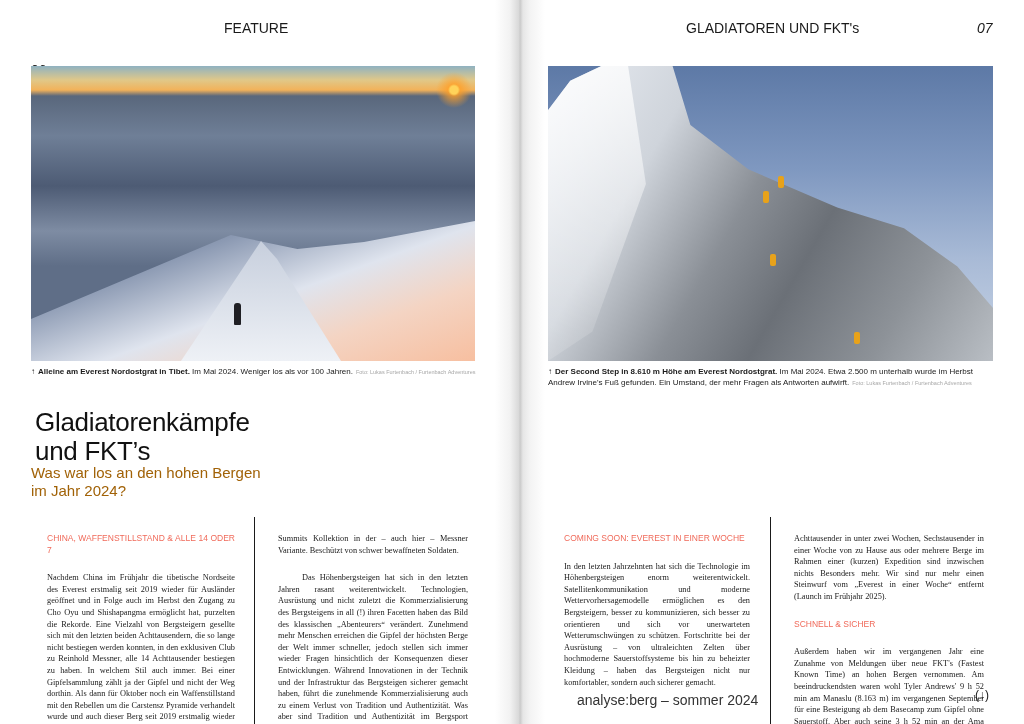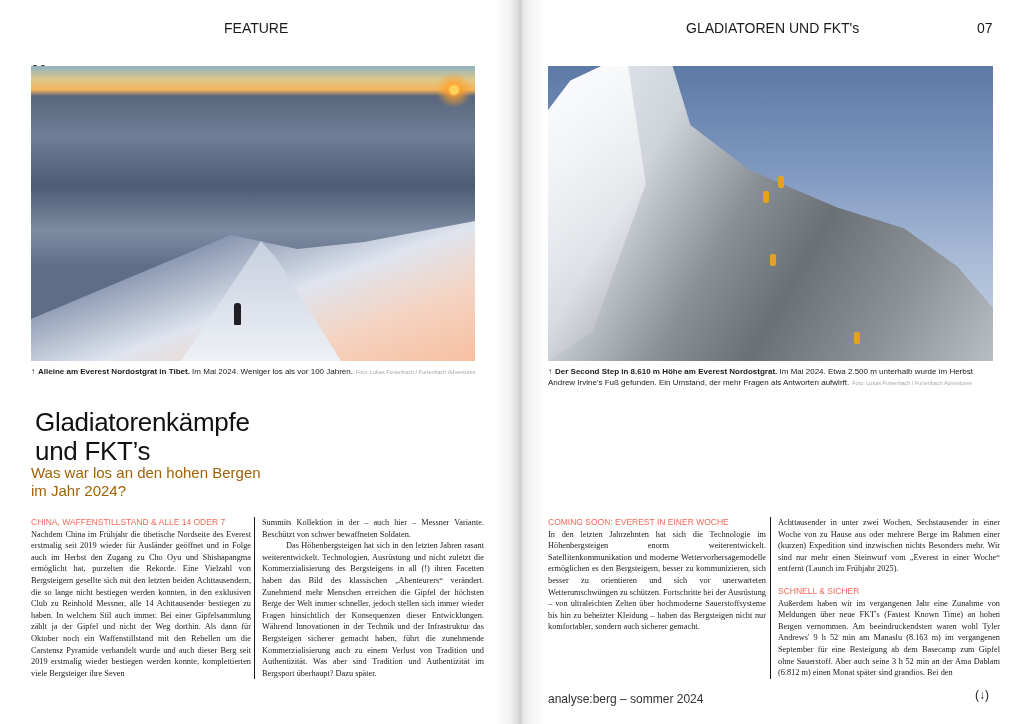--- a/index.html
+++ b/index.html
@@ -81,28 +81,28 @@
   }
   .author-block { position: absolute; left: 333px; top: 414px; width: 160px; }
   .author-rule { width: 67px; height: 2px; background: #111; margin-bottom: 3px; }
   .author-name { font-family: "Liberation Serif", serif; font-weight: bold; font-size: 8px; line-height: 10px; }
   .author-role { font-size: 8px; line-height: 11px; color: #222; }
 
   .col {
     position: absolute; font-family: "Liberation Serif", serif;
     font-size: 8.3px; line-height: 11.6px; color: #1a1a1a; text-align: justify;
   }
-  .col p { margin: 0; }
+  .col p { margin: 16px; }
   .col p.indent { text-indent: 24px; }
   .col-rule { border-left: 1px solid #1a1a1a; padding-left: 7px; }
   .subhead {
     font-family: "Liberation Sans", sans-serif; font-size: 8.5px; line-height: 11.6px;
     color: #f06a5a; text-transform: uppercase; margin: 0;
   }
-  .footer-text { position: absolute; left: 548px; top: 692px; font-size: 12px; color: #333; }
+  .footer-text { position: absolute; left: 577px; top: 692px; font-size: 14px; color: #333; }
   .footer-arrow { position: absolute; left: 975px; top: 688px; font-size: 12px; color: #1a1a1a; }
 </style>
 </head>
 <body>
 
 <div class="page page-left">
   <div class="folio" style="left:31px;margin-top:42px;">06</div>
   <div class="section-label" style="left:224px;">FEATURE</div>
 
   <div class="photo photo-left">
@@ -125,21 +125,21 @@
   </div>
 
   <div class="col col-rule" style="left:254px; top:517px; width:222px;">
     <p>Summits Kollektion in der – auch hier – Messner Variante. Beschützt von schwer bewaffneten Soldaten.</p>
     <p class="indent">Das Höhenbergsteigen hat sich in den letzten Jahren rasant weiterentwickelt. Technologien, Ausrüstung und nicht zuletzt die Kommerzialisierung des Bergsteigens in all (!) ihren Facetten haben das Bild des klassischen „Abenteurers“ verändert. Zunehmend mehr Menschen erreichen die Gipfel der höchsten Berge der Welt immer schneller, jedoch stellen sich immer wieder Fragen hinsichtlich der Konsequenzen dieser Entwicklungen. Während Innovationen in der Technik und der Infrastruktur das Bergsteigen sicherer gemacht haben, führt die zunehmende Kommerzialisierung auch zu einem Verlust von Tradition und Authentizität. Was aber sind Tradition und Authentizität im Bergsport überhaupt? Dazu später.</p>
   </div>
 </div>
 
 <div class="page page-right">
   <div class="section-label" style="left:174px;">GLADIATOREN UND FKT's</div>
-  <div class="folio" style="left:465px;">07</div>
+  <div class="folio" style="left:465px;font-style:italic;">07</div>
 </div>
 
 <div class="photo photo-right">
   <div class="rock"></div>
   <div class="snow"></div>
   <div class="person" style="left:230px; top:110px;"></div>
   <div class="person" style="left:215px; top:125px;"></div>
   <div class="person" style="left:222px; top:188px;"></div>
   <div class="person" style="left:306px; top:266px;"></div>
 </div>

